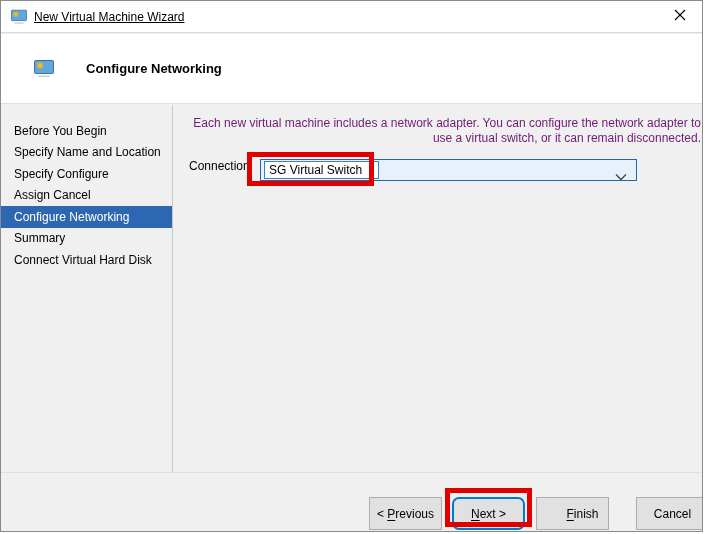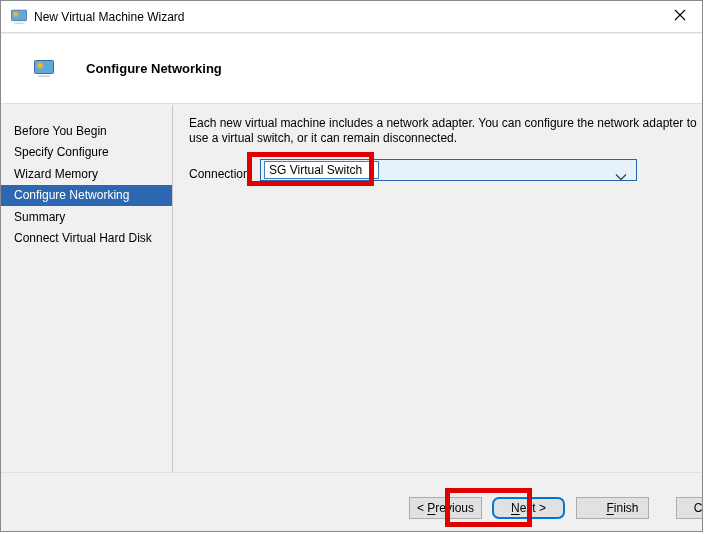--- a/index.html
+++ b/index.html
@@ -6,21 +6,21 @@
   html,body { background:#fff; }
   body { font-family: "Liberation Sans", sans-serif; }
   .window {
     position: relative; width: 703px; height: 532px;
     border: 1px solid #8a8a8a; background: #f0f0f0; overflow: hidden;
   }
   
   .titlebar {
     position: absolute; top:0; left:0; right:0; height: 32px;
     background: #ffffff; border-bottom: 1px solid #d8d8d8;
-    display: flex; align-items: center; padding-left: 10px;
+    display: flex; align-items: center; padding-left: 10px; text-decoration: underline;
   }
   .titlebar .app-icon { width: 16px; height: 16px; margin-right: 7px; flex: none; }
   .titlebar .title { font-size: 12px; color: #000; }
   .close-btn {
     position: absolute; right: 0; top: 0; width: 45px; height: 31px;
     background: transparent; border: none; display: flex; align-items: center;
     justify-content: center; cursor: default;
   }
   
   .header {
@@ -37,46 +37,46 @@
   }
   .sidebar {
     width: 172px; flex: none; border-right: 1px solid #c8c8c8; padding-top: 15px;
   }
   .sidebar .item {
     height: 21.5px; display: flex; align-items: center;
     padding-left: 13px; font-size: 12px; color: #000; cursor: default;
   }
   .sidebar .item.active { background: var(--highlight, #2e67b1); color: #fff; }
   .content { flex: 1; padding: 11px 0 0 16px; }
-  .desc { font-size: 12px; line-height: 14.5px; color: #000000; max-width: 512px; }
-  .conn-row { display: flex; align-items: flex-end; margin-top: 14px; }
+  .desc { font-size: 12px; line-height: 14.5px; color: #701a75; max-width: 512px; text-align: right; }
+  .conn-row { display: flex; align-items: flex-start; margin-top: 14px; }
   .conn-row label { font-size: 12px; margin-right: 7px; }
   .combo {
     position: relative; width: 377px; height: 22px;
     background: var(--combo_bg, #e7f1fb);
     border: 1px solid var(--combo_border, #2564ad);
     text-decoration: underline;
   }
   .combo .field {
     position: absolute; left: 3px; top: 1px; width: 115px; height: 18px;
     background: #fff; border: 1px solid #3f7fbf;
     display: flex; align-items: center; padding-left: 4px;
     font-size: 12px; color: #000; white-space: nowrap; overflow: hidden;
   }
   .combo .chev { position: absolute; right: 9px; top: 7px; }
   
   .footer {
     position: absolute; top: 471px; left: 0; right: 0; bottom: 0;
     background: #f0f0f0; border-top: 1px solid #dfdfdf;
   }
   .btn {
-    position: absolute; top: 24px; width: 73px; height: 22px;
+    position: absolute; top: 24px; width: 73px; height: 33px;
     background: #e1e1e1; border: 1px solid #adadad;
     font-family: inherit; font-size: 12px; color: #000;
-    display: flex; align-items: center; justify-content: center; cursor: default; margin-left: 40px;
+    display: flex; align-items: center; justify-content: center; cursor: default;
   }
   .btn.default { border: 2px solid var(--accent, #0078d7); }
   .btn .mn { text-decoration: underline; text-underline-offset: 2px; }
   .btn-previous { left: 368px; }
   .btn-next     { left: 451px; border-radius: 7px; }
   .btn-finish   { left: 535px; padding-left: 20px; }
   .btn-cancel   { left: 635px; }
   
   .annotation {
     position: absolute; border: 5px solid var(--annotation, #e00000);
@@ -128,22 +128,23 @@
         <circle cx="6" cy="5.5" r="2.4" fill="#ecbe4a" stroke="#c89a2a" stroke-width="0.8"></circle>
         <rect x="4" y="15.5" width="12" height="1.4" rx="0.7" fill="#c9ced2"></rect>
       </svg>
     </span>
     <h1>Configure Networking</h1>
   </div>
 
   <div class="body">
     <div class="sidebar">
       <div class="item">Before You Begin</div>
+      <div class="item">Specify Name and Location</div>
       <div class="item">Specify Configure</div>
-      <div class="item">Wizard Memory</div>
+      <div class="item">Assign Cancel</div>
       <div class="item active">Configure Networking</div>
       <div class="item">Summary</div>
       <div class="item">Connect Virtual Hard Disk</div>
     </div>
     <div class="content">
       <p class="desc">Each new virtual machine includes a network adapter. You can configure the network adapter to use a virtual switch, or it can remain disconnected.</p>
       <div class="conn-row">
         <label>Connection:</label>
         <div class="combo">
           <span class="field">SG Virtual Switch</span>

